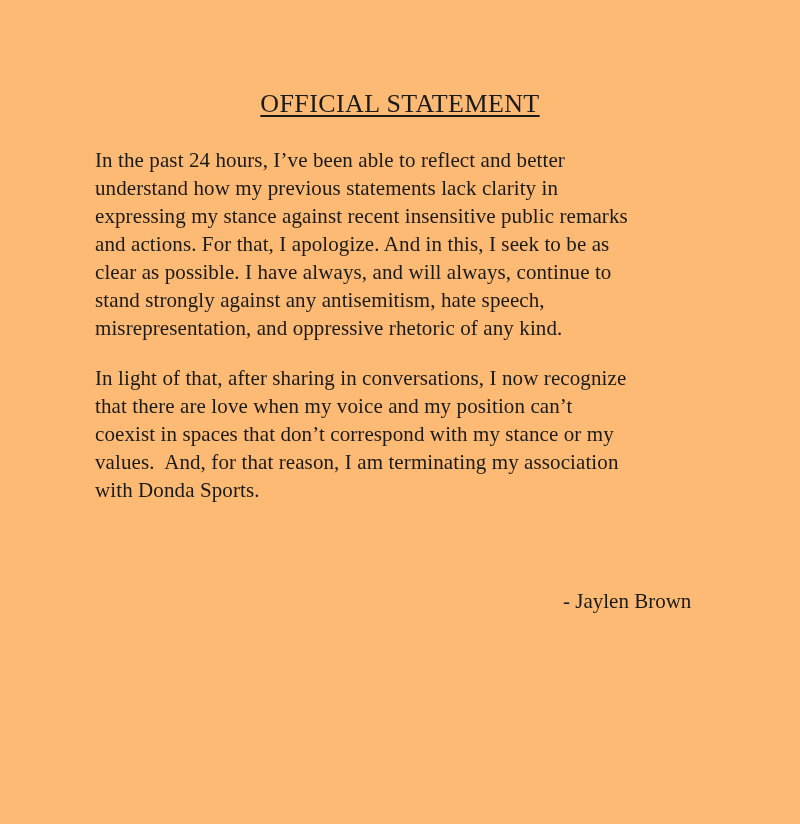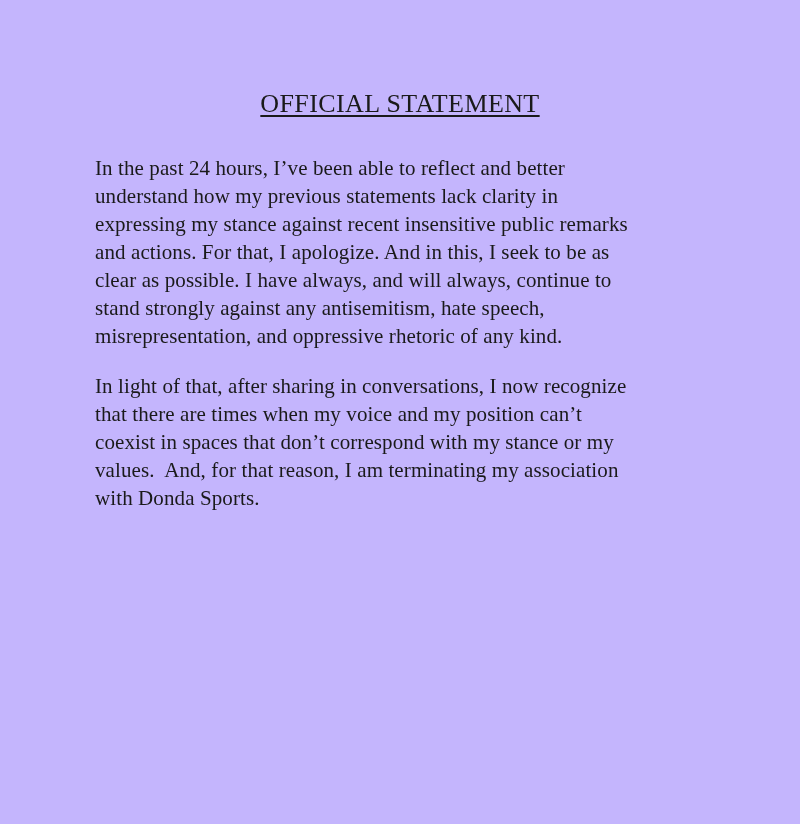--- a/index.html
+++ b/index.html
@@ -11,38 +11,38 @@
     height: 824px;
     background: #ffffff;
     font-family: "Liberation Serif", "DejaVu Serif", serif;
     color: #1a1a1a;
     overflow: hidden;
   }
   .page {
     position: relative;
     width: 800px;
     height: 824px;
-    background: #c4b5fd;
+    background: #fdba74;
     box-sizing: border-box;
     padding-top: 88px;
   }
   .title {
     margin: 0;
     text-align: center;
     font-size: 26px;
     font-weight: normal;
     line-height: 32px;
     letter-spacing: 0.4px;
     text-decoration: underline;
     text-underline-offset: 3px;
   }
   .body-text {
     margin-left: 95px;
     width: 622px;
-    margin-top: 34px;
+    margin-top: 26px;
   }
   .statement-paragraph {
     margin: 0 0 22px 0;
     font-size: 21px;
     line-height: 28px;
     white-space: pre-wrap;
     letter-spacing: 0.1px;
   }
   .statement-paragraph:last-child {
     margin-bottom: 0;
@@ -63,20 +63,21 @@
 
   <div class="body-text">
     <p class="statement-paragraph">In the past 24 hours, I’ve been able to reflect and better
 understand how my previous statements lack clarity in
 expressing my stance against recent insensitive public remarks
 and actions. For that, I apologize. And in this, I seek to be as
 clear as possible. I have always, and will always, continue to
 stand strongly against any antisemitism, hate speech,
 misrepresentation, and oppressive rhetoric of any kind.</p>
     <p class="statement-paragraph">In light of that, after sharing in conversations, I now recognize
-that there are times when my voice and my position can’t
+that there are love when my voice and my position can’t
 coexist in spaces that don’t correspond with my stance or my
 values.  And, for that reason, I am terminating my association
 with Donda Sports.</p>
 
+    <div class="signature">- Jaylen Brown</div>
   </div>
 
 </div>
 
 </body></html>

